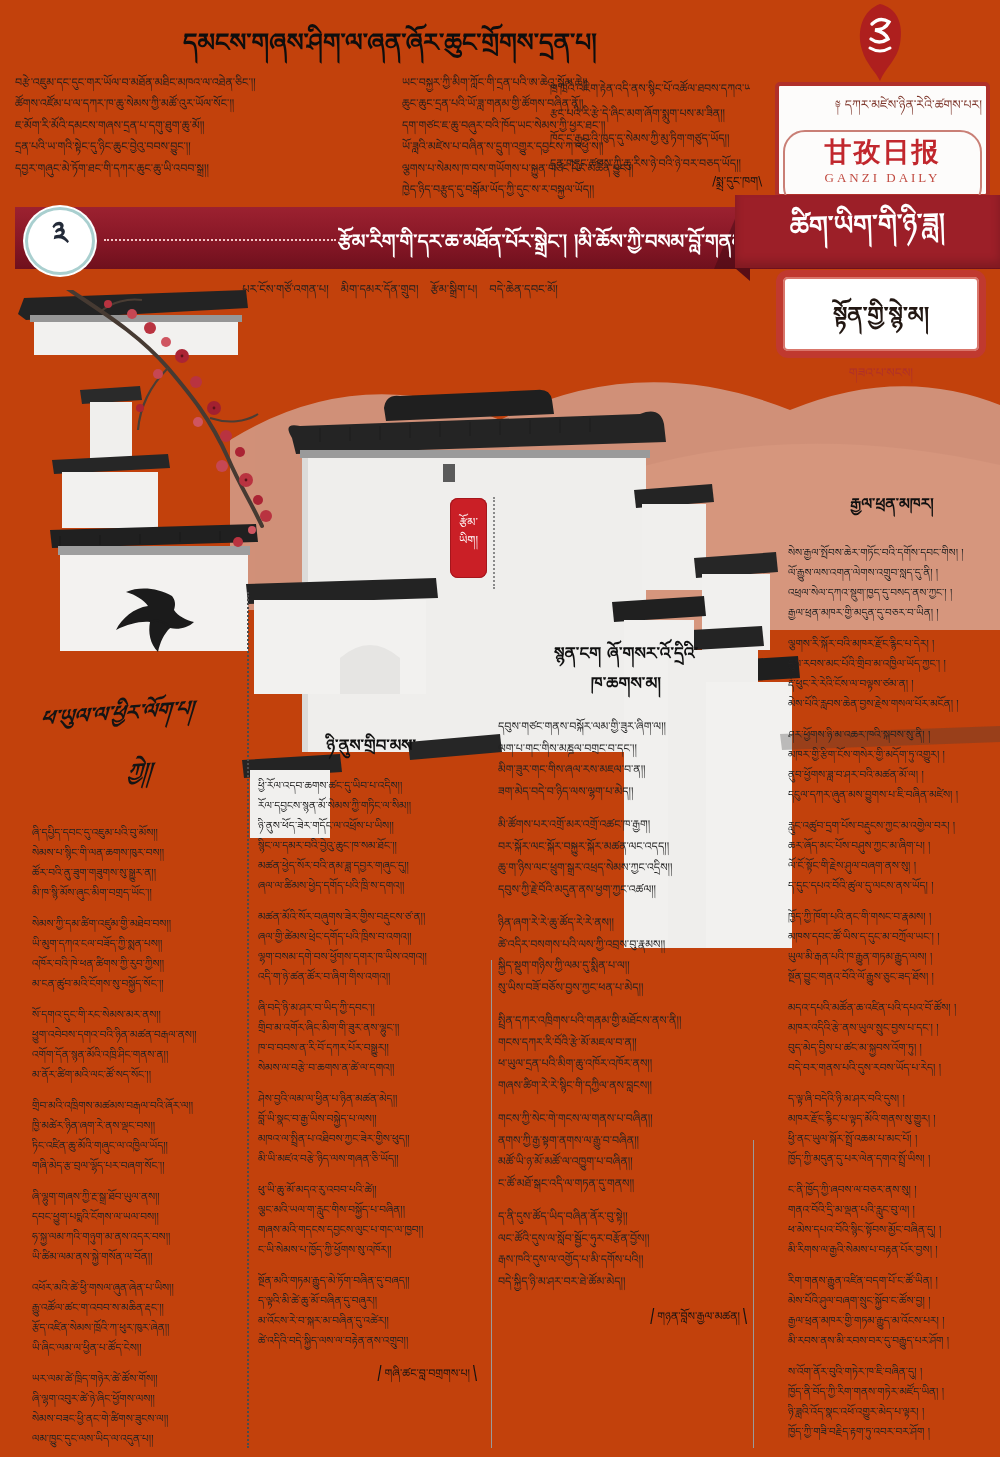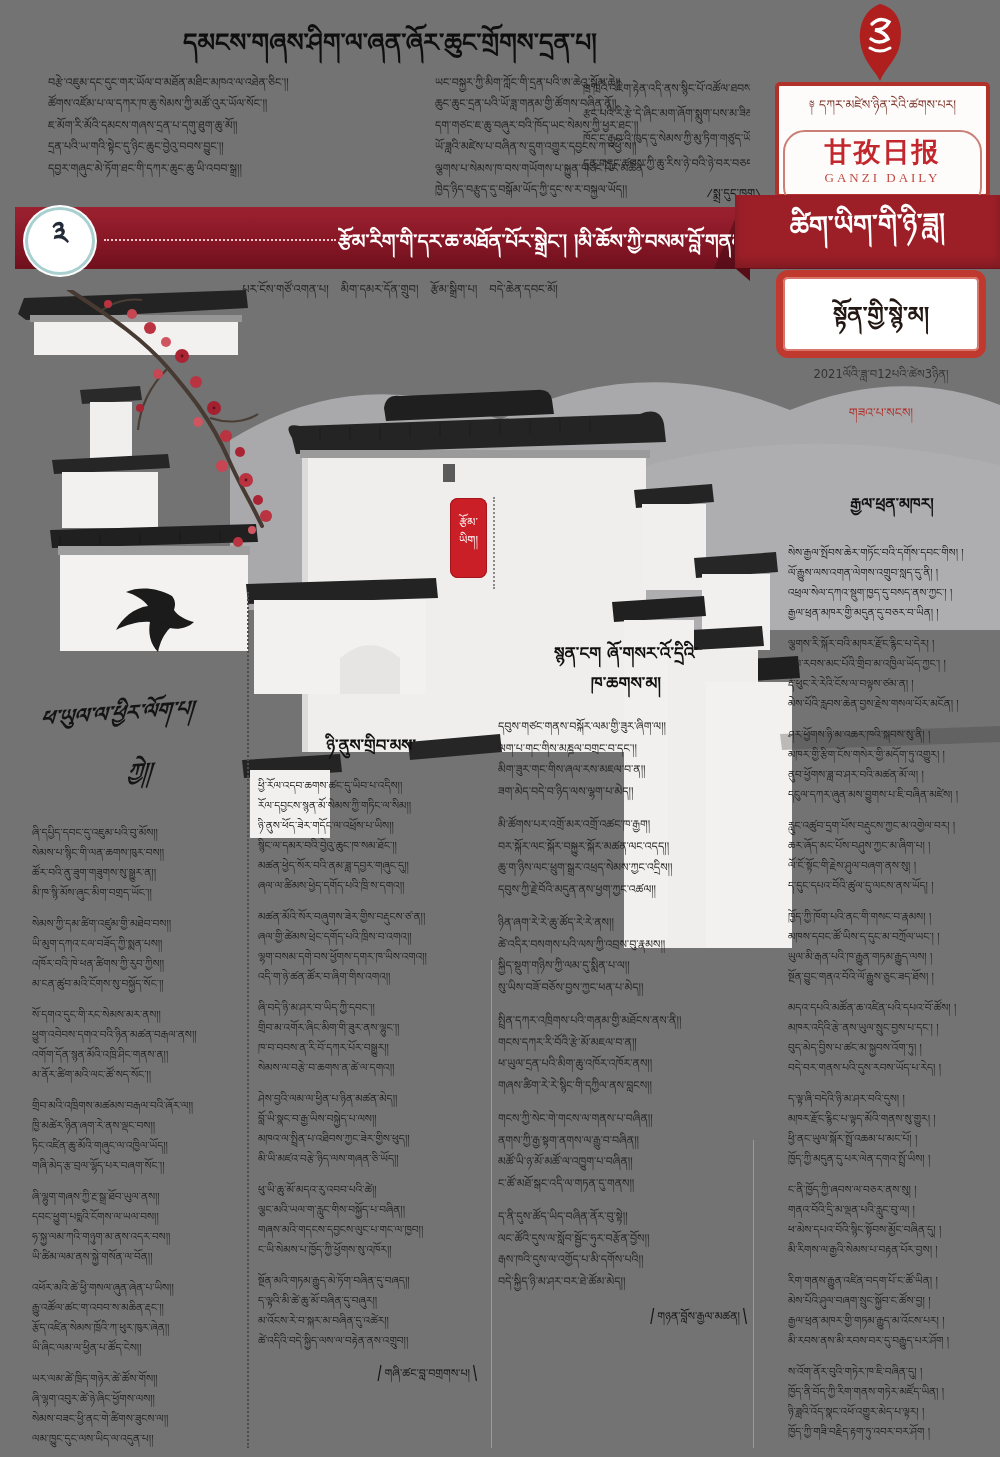--- a/index.html
+++ b/index.html
@@ -1,36 +1,36 @@
 <!DOCTYPE html>
 <html><head>
 <meta charset="utf-8">
 <style>
   html,body{margin:0;padding:0;background:#ffffff;}
-  .page{position:relative;width:1000px;height:1457px;background:#737373;overflow:hidden;
+  .page{position:relative;width:1000px;height:1457px;background:#c2410c;overflow:hidden;
         font-family:"DejaVu Sans",sans-serif;color:#222;}
   .abs{position:absolute;}
 
   
   .main-title{left:110px;top:14px;width:560px;text-align:center;font-size:25px;
               font-weight:bold;color:#0e0e0e;white-space:nowrap;}
   .poem{font-size:11px;color:#1d1d1d;}
-  .poem .pline{white-space:nowrap;line-height:21.4px;margin-left:33px;}
+  .poem .pline{white-space:nowrap;line-height:21.4px;}
   .poemA{left:15px;top:72px;width:386px;overflow:hidden;}
   .poemB{left:402px;top:72px;width:244px;overflow:hidden;}
   .poemC{left:550px;top:76px;width:200px;overflow:hidden;}
   .poemC .pline{line-height:25px;}
-  .top-sig{left:612px;top:180px;width:150px;text-align:right;font-size:11.5px;color:#111;font-family:Liberation Mono, monospace;}
+  .top-sig{left:612px;top:168px;width:150px;text-align:right;font-size:11.5px;color:#111;}
 
   
   .masthead{left:773px;top:2px;width:220px;height:196px;}
   .mast-seal{position:absolute;left:76px;top:0;width:62px;height:80px;}
   .mast-box{position:absolute;left:2px;top:80px;right:3px;bottom:0;border:4px solid #b0302a;
             border-radius:5px;background:#fdfcfb;padding:5px 4px 4px;box-sizing:border-box;}
-  .mast-tib{text-align:center;font-size:12.5px;color:#7d352a;white-space:nowrap;overflow:hidden;}
+  .mast-tib{text-align:right;font-size:12.5px;color:#7d352a;white-space:nowrap;overflow:hidden;}
   .mast-inner{margin-top:4px;border:2px solid #c97f76;border-radius:22px;padding:2px 2px 21px;}
   .mast-cn{text-align:center;font-size:27px;font-weight:bold;color:#c1272d;letter-spacing:2px;
            font-family:"Liberation Serif",serif;white-space:nowrap;overflow:hidden;}
   .mast-en{text-align:center;font-size:13px;color:#c14b41;letter-spacing:3px;
            font-family:"Liberation Serif",serif;}
 
   
   .banner{left:15px;top:207px;width:985px;height:62px;z-index:2;
           background:linear-gradient(180deg,#9c2130 0%,#871726 55%,#6f101d 100%);}
   .badge{left:30px;top:212px;width:60px;height:58px;background:#fff;border-radius:50%;z-index:4;
@@ -255,21 +255,20 @@
     <div class="ribbon-text">ཚིག་ཡིག་གི་ཉི་ཟླ།</div>
   </div>
   <div class="abs ribbon-fold"></div>
 
   <div class="abs credits">
     <span>པར་ངོས་གཙོ་འགན་པ།</span><span>མིག་དམར་དོན་གྲུབ།</span><span>རྩོམ་སྒྲིག་པ།</span><span>བདེ་ཆེན་དབང་མོ།</span>
   </div>
 
   <div class="abs datebox">
     <div class="date-title">སྟོན་གྱི་སྙེ་མ།</div>
-    <div class="date-line">2021ལོའི་ཟླ་བ12པའི་ཚེས3ཉིན།</div>
     <div class="date-week">གཟའ་པ་སངས།</div>
   </div>
 
   <div class="abs seal">
     <div>རྩོམ་</div>
     <div>ཡིག།</div>
   </div>
   <div class="abs sep sep-seal"></div>
   <div class="abs sep sep1"></div>
   <div class="abs sep sep2"></div>

